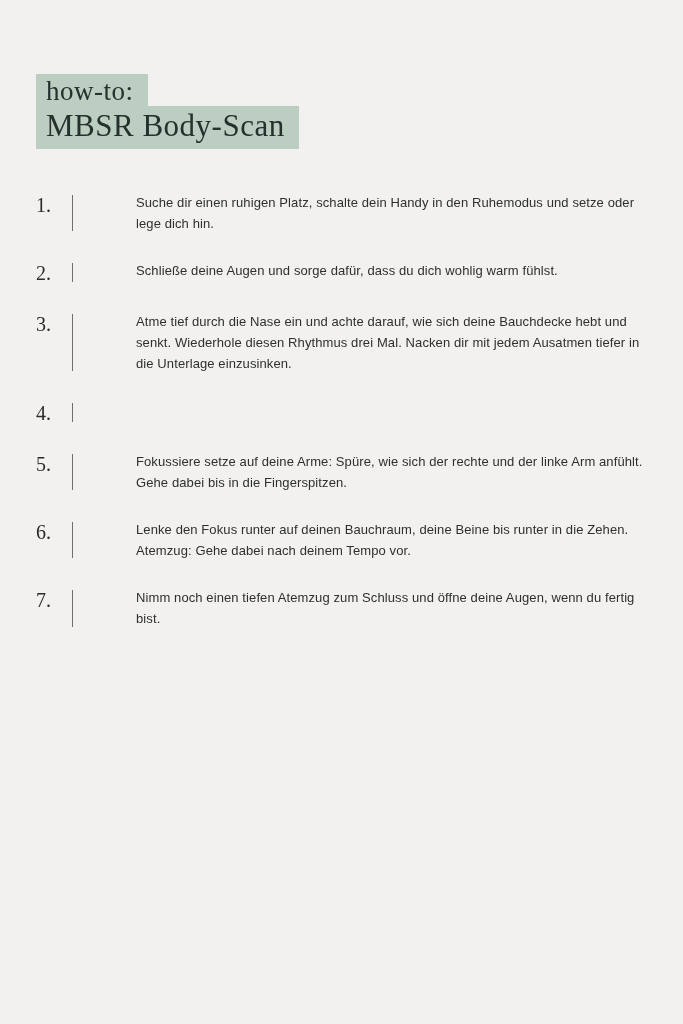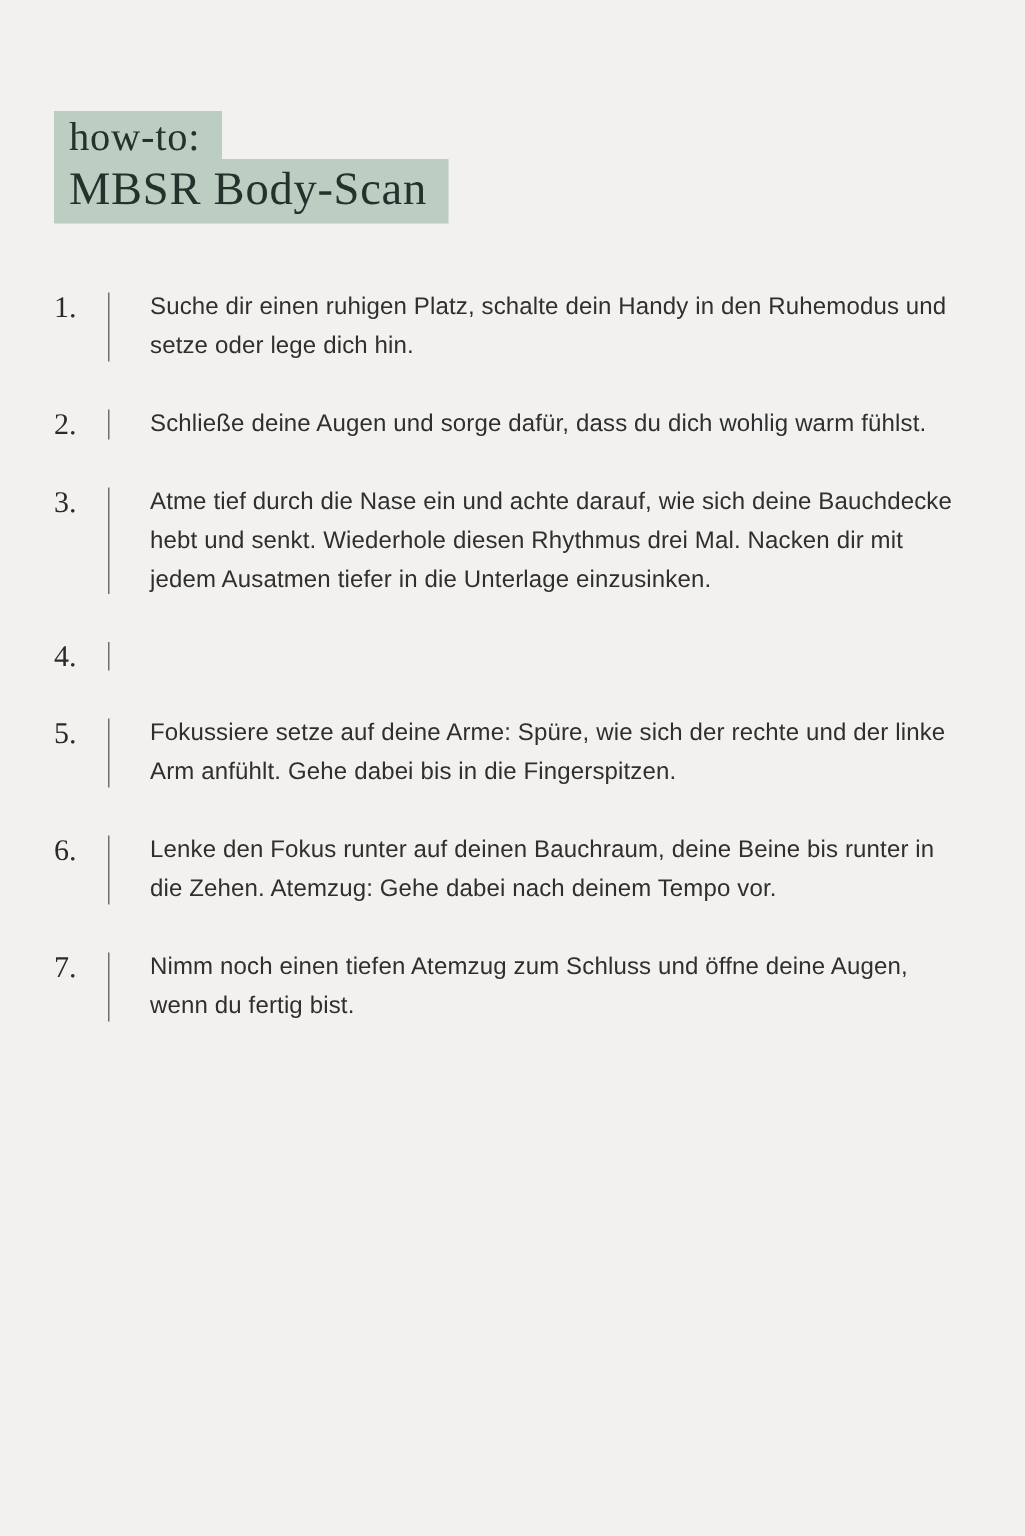--- a/index.html
+++ b/index.html
@@ -75,24 +75,25 @@
     flex: 0 0 1px;
     width: 1px;
     background: #6f6f6f;
     align-self: stretch;
     margin-right: 27px;
     margin-top: 3px;
     margin-bottom: 3px;
   }
   .step-text {
     flex: 1 1 auto;
-    font-size: 16px;
+    font-size: 13px;
     line-height: 1.62;
     color: #2f2f2f;
     letter-spacing: 0.1px;
+    margin-left: 36px;
   }
 
   
   .footer {
     position: absolute;
     left: 0;
     right: 0;
     bottom: 14px;
     display: flex;
     flex-direction: column;

